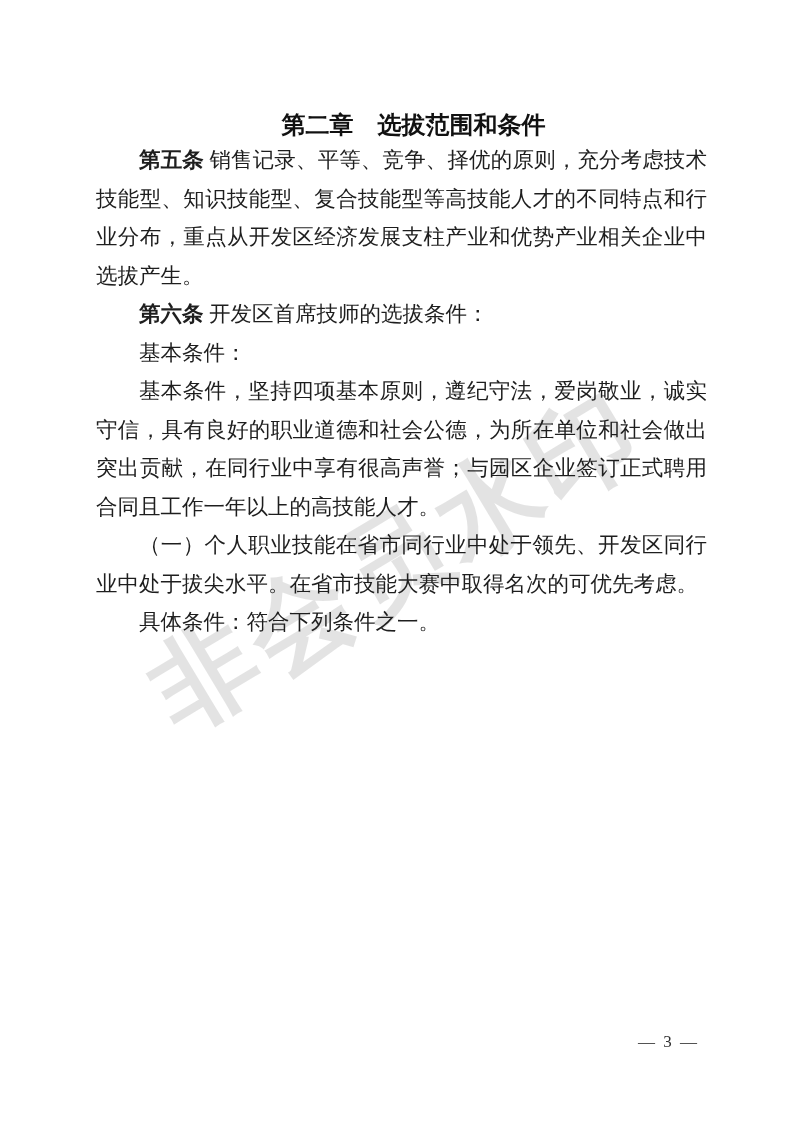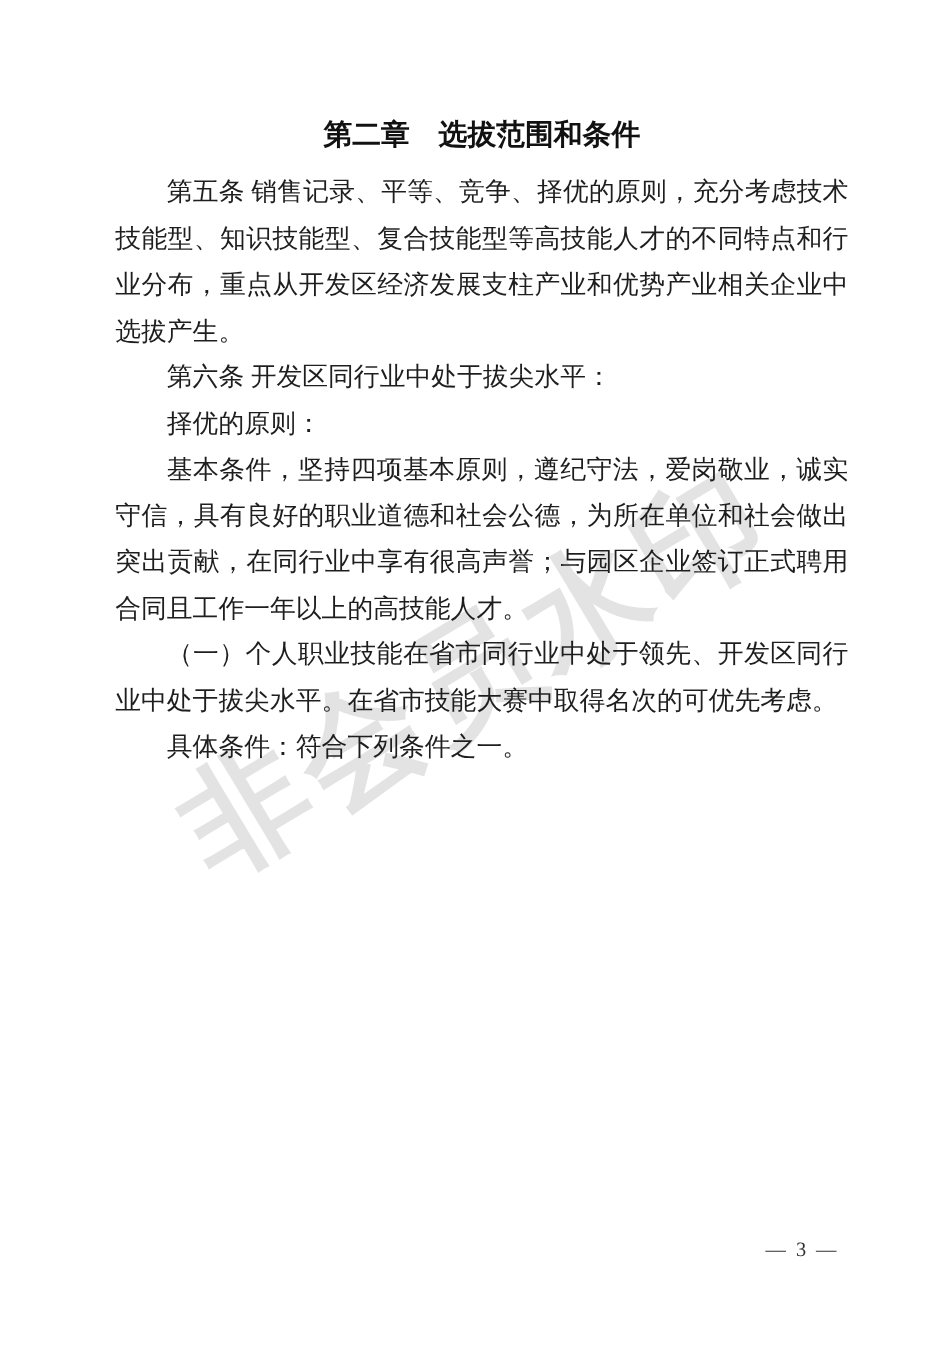--- a/index.html
+++ b/index.html
@@ -22,21 +22,21 @@
     background: var(--background);
     overflow: hidden;
     font-family: "Liberation Serif", serif;
     color: var(--text);
   }
   .doc-title {
     position: absolute;
     top: 96px;
     left: 96px;
     width: 611px;
-    margin: 0;
+    margin: 12px;
     text-align: center;
     font-family: "Liberation Sans", sans-serif;
     font-weight: 700;
     font-size: 24px;
     line-height: 34px;
     color: var(--title-color);
     z-index: 2;
   }
   .doc-body {
     position: absolute;
@@ -47,21 +47,21 @@
     line-height: 38.5px;
     text-align: justify;
     z-index: 2;
   }
   .para {
     margin: 0;
     padding: 0;
     text-indent: 2em;
   }
   .run.bold {
-    font-weight: 400;
+    font-weight: 700;
   }
   .watermark {
     position: absolute;
     left: 397px;
     top: 562px;
     transform: translate(-50%, -50%) rotate(-31deg);
     font-family: "Liberation Sans", sans-serif;
     font-weight: 700;
     font-size: 104px;
     letter-spacing: 6px;
@@ -85,21 +85,21 @@
 </head>
 <body>
 
 <div class="page">
   <div class="watermark">非会员水印</div>
 
   <h1 class="doc-title">第二章　选拔范围和条件</h1>
 
   <div class="doc-body">
       <p class="para"><span class="run bold">第五条</span><span class="run"> 销售记录、平等、竞争、择优的原则，充分考虑技术技能型、知识技能型、复合技能型等高技能人才的不同特点和行业分布，重点从开发区经济发展支柱产业和优势产业相关企业中选拔产生。</span></p>
-      <p class="para"><span class="run bold">第六条</span><span class="run"> 开发区同行业中处于拔尖水平：</span></p>
-      <p class="para"><span class="run">择优的原则：</span></p>
+      <p class="para"><span class="run bold">第六条</span><span class="run"> 开发区首席技师的选拔条件：</span></p>
+      <p class="para"><span class="run">基本条件：</span></p>
       <p class="para"><span class="run">基本条件，坚持四项基本原则，遵纪守法，爱岗敬业，诚实守信，具有良好的职业道德和社会公德，为所在单位和社会做出突出贡献，在同行业中享有很高声誉；与园区企业签订正式聘用合同且工作一年以上的高技能人才。</span></p>
       <p class="para"><span class="run">（一）个人职业技能在省市同行业中处于领先、开发区同行业中处于拔尖水平。在省市技能大赛中取得名次的可优先考虑。</span></p>
       <p class="para"><span class="run">具体条件：符合下列条件之一。</span></p>
     </div>
 
   <div class="page-number">— 3 —</div>
 </div>
 
 </body></html>

